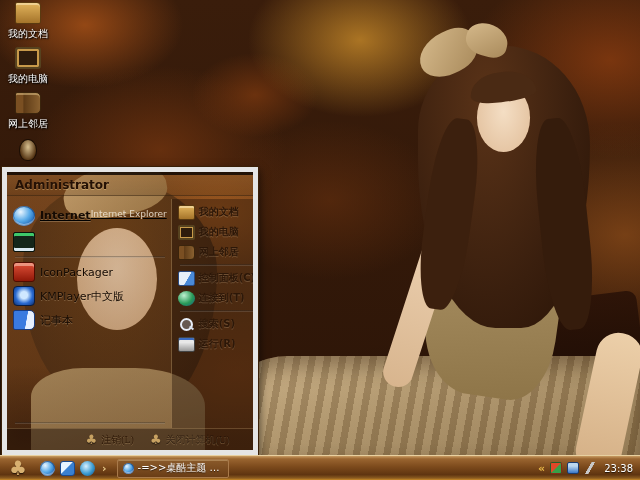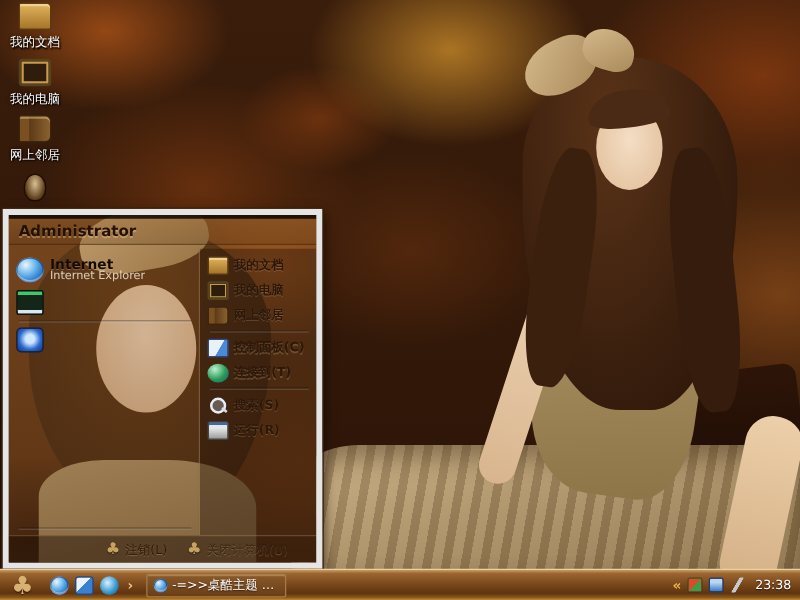--- a/index.html
+++ b/index.html
@@ -100,21 +100,21 @@
   #sm-user { font-size:12px; font-weight:bold; color:#241105;
     text-shadow:0 1px 0 rgba(255,220,160,.35); }
   #sm-body { position:absolute; top:27px; bottom:22px; left:0; right:0; display:flex; }
   #sm-left { flex:1; display:flex; flex-direction:column; padding:3px 2px 2px 4px; }
   #sm-right { width:94px; background:rgba(30,14,5,.38);
     border-left:1px solid rgba(230,190,130,.35); padding:3px 2px 2px 4px;
     display:flex; flex-direction:column; }
   .ml-item { display:flex; align-items:center; gap:5px; height:24px; padding:1px 2px;
     cursor:pointer; }
   .ml-item.tall { height:28px; }
-  .ml-txt { display:flex; flex-direction:column; line-height:1.05; overflow:hidden; }
+  .ml-txt { display:flex; flex-direction:row; line-height:1.05; overflow:hidden;text-decoration:underline; }
   .ml-label { font-size:11px; color:#140a03; white-space:nowrap;
     text-shadow:0 1px 0 rgba(255,230,190,.25); }
   .ml-label.b { font-weight:bold; }
   .ml-sub { font-size:9px; color:rgba(245,238,225,.82); white-space:nowrap; }
   .mi { width:22px; height:20px; flex:0 0 auto; }
   .sep { height:2px; margin:2px 4px;
     background:linear-gradient(rgba(0,0,0,.35),rgba(255,255,255,.18)); }
   #sm-spacer { flex:1; }
   #all-programs { display:flex; align-items:center; justify-content:center; gap:6px;
     height:20px; cursor:pointer; }
@@ -128,21 +128,21 @@
   .mr-label { font-size:10px; font-weight:bold; color:#2c1708;
     text-shadow:0 1px 0 rgba(255,230,190,.2); white-space:nowrap; }
   .mri { width:17px; height:15px; flex:0 0 auto; }
   #sm-footer { position:absolute; bottom:0; left:0; right:0; height:22px;
     background:rgba(25,12,5,.45); border-top:1px solid rgba(230,190,130,.25);
     display:flex; align-items:center; justify-content:center; gap:16px;
     padding-left:55px; }
   .foot-btn { display:flex; align-items:center; gap:4px; cursor:pointer; }
   .clover { color:#c8a262; font-size:13px; line-height:1;
     text-shadow:0 1px 1px rgba(0,0,0,.6); }
-  .foot-label { font-size:10px; color:#2a1505; text-shadow:0 1px 0 rgba(255,220,160,.25); }
+  .foot-label { font-size:10px; color:#2a1505; text-shadow:0 1px 0 rgba(255,220,160,.25);font-family:Liberation Serif, serif; }
   .foot-label.dim { color:rgba(25,12,4,.65); }
 
   
   .ic-ie-big, .ic-ie-small { border-radius:50%;
     background:radial-gradient(at 35% 30%, #eaf6ff, #58aae8 45%, #1a5fb0 80%);
     box-shadow:inset 0 -2px 0 rgba(255,255,255,.4), inset 0 0 0 1px rgba(10,50,110,.6); }
   .ic-zhuoku { background:#14261a; border:1px solid #0a140c; border-radius:2px;
     box-shadow:inset 0 3px 0 #3ec86a, inset 0 -3px 0 #d8e8f0; }
   .ic-iconpkg { background:linear-gradient(#e05038,#901808); border-radius:3px;
     box-shadow:inset 0 3px 0 rgba(255,220,200,.5); border:1px solid #500c00; }
@@ -263,21 +263,30 @@
           <span class="ml-txt">
             <span class="ml-label b">Internet</span>
             <span class="ml-sub">Internet Explorer</span>
           </span>
         </div>
         <div class="ml-item">
           <span class="mi ic-zhuoku"></span>
         </div>
         <div class="sep"></div>
         <div class="ml-item">
+          <span class="mi ic-iconpkg"></span>
+          <span class="ml-label">IconPackager</span>
+        </div>
+        <div class="ml-item">
           <span class="mi ic-kmp"></span>
+          <span class="ml-label">KMPlayer中文版</span>
+        </div>
+        <div class="ml-item">
+          <span class="mi ic-notepad"></span>
+          <span class="ml-label">记事本</span>
         </div>
         <div id="sm-spacer"></div>
         <div class="sep"></div>
       </div>
 
       <div id="sm-right">
         <div class="mr-item">
           <span class="mri ic-folder-sm"></span>
           <span class="mr-label">我的文档</span>
         </div>

